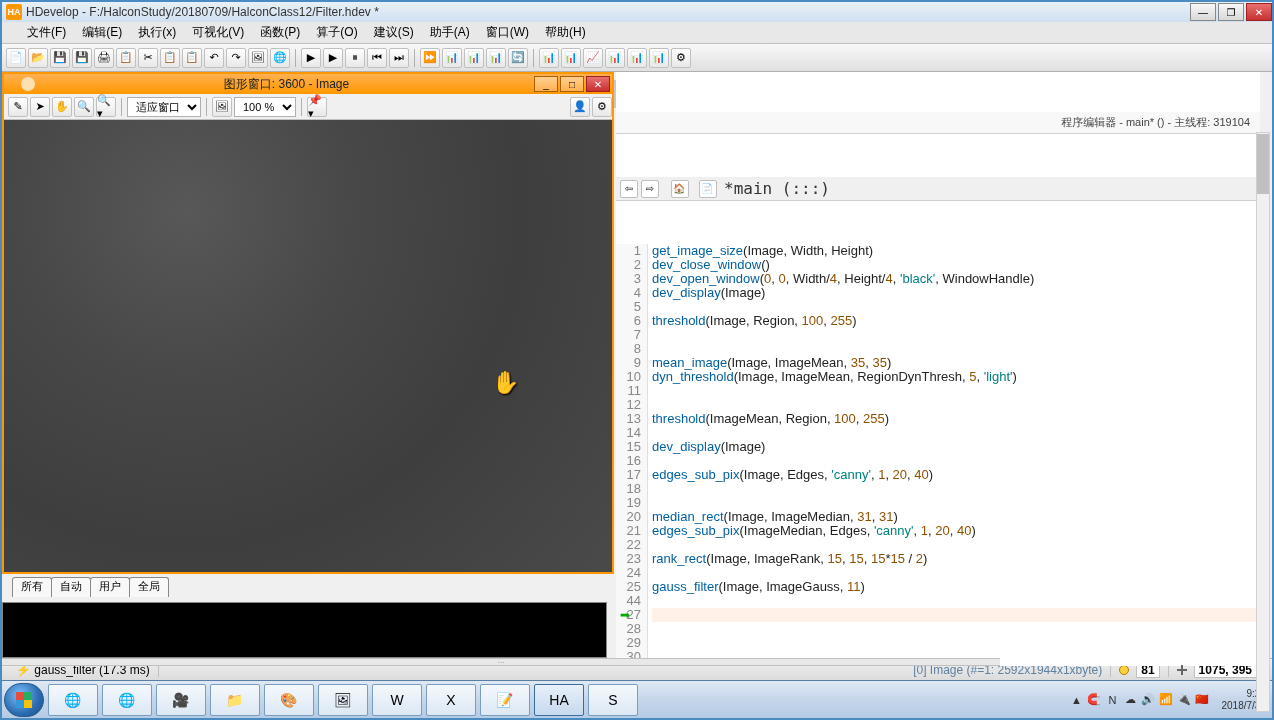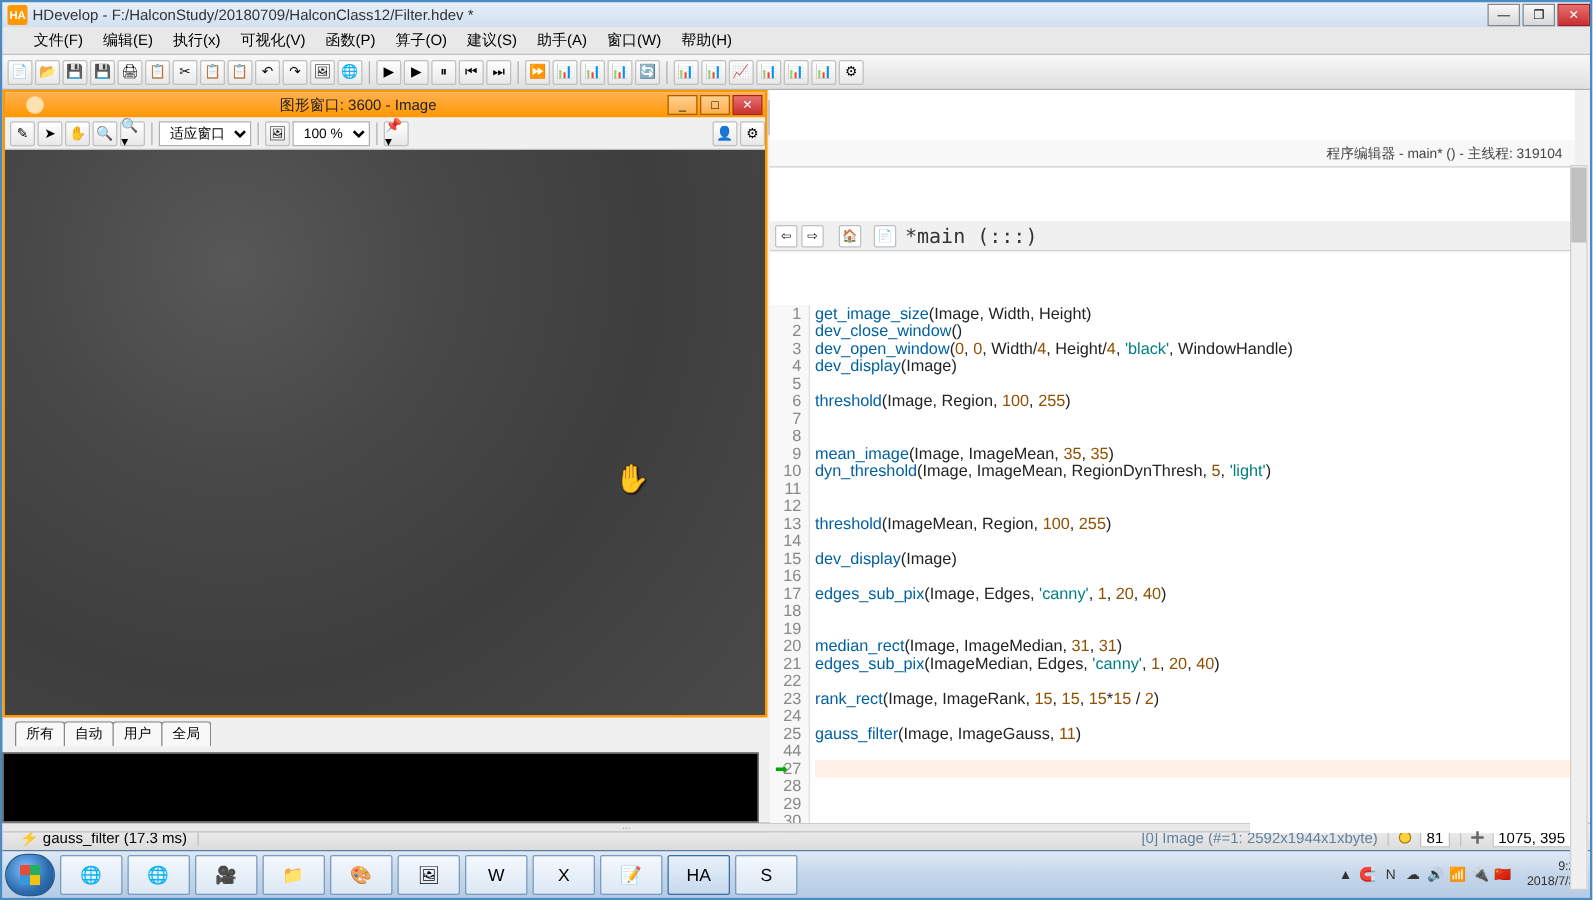--- a/index.html
+++ b/index.html
@@ -48,21 +48,21 @@
 .code-lines { flex:1; padding-left:4px;}
 .code-lines div { height:14px; white-space:pre; color:#222;}
 .code-lines .fn { color:#0060a0;}
 .code-lines .cursor-line { background:#fff0e8;}
 .num { color:#905000;}
 .str { color:#008080;}
 .statusbar { height:22px; background:linear-gradient(#f0f0f0,#dcdcdc); border-top:1px solid #b0b0b0; display:flex; align-items:center; padding:0 6px; font-size:12px;}
 .statusbar .sec { padding:0 8px; border-right:1px solid #c0c0c0;}
 .statusbar .sec.first { flex:0 0 auto;}
 .statusbar .sp { flex:1;}
-.statusbar .num-box { background:#fff; border:1px solid #c0c0c0; padding:0 4px; margin-left:4px;}
+.statusbar .num-box { background:#fff; border:1px solid #c0c0c0; padding:0 4px; margin-left:4px;font-weight:bold;}
 .green-arrow { position:absolute; left:618px; top:536px; color:#0a0; font-size:12px;}
 .taskbar { height:38px; background:linear-gradient(#dfe9f5,#c5d6ea 50%,#b5cbe4); border-top:1px solid #5a7ea2; display:flex; align-items:center;}
 .start-btn { width:40px; height:34px; margin-left:2px; border-radius:17px; background:radial-gradient(circle at 40% 35%,#7fc0ff 0%,#2b6cb0 60%,#194d80 100%); border:1px solid #2a5a8a; display:flex;align-items:center;justify-content:center;cursor:pointer;}
 .start-btn .flag { width:16px; height:16px; display:grid; grid-template-columns:8px 8px; grid-template-rows:8px 8px;}
 .start-btn .flag div:nth-child(1){background:#e74c3c;} .start-btn .flag div:nth-child(2){background:#27ae60;} .start-btn .flag div:nth-child(3){background:#3498db;} .start-btn .flag div:nth-child(4){background:#f1c40f;}
 .task-item { width:50px; height:32px; margin-left:4px; border:1px solid #7a9cc0; background:linear-gradient(#f4f8fc,#dce8f4); border-radius:2px; display:flex;align-items:center;justify-content:center;cursor:pointer; font-size:14px;}
 .task-item.active { border-color:#3b6ca0; background:linear-gradient(#e8f0fa,#c6d9ee);}
 .tray { margin-left:auto; display:flex; align-items:center; padding-right:6px; gap:6px; font-size:10px; color:#333;}
 .tray .tray-icon { width:14px; height:14px; display:flex;align-items:center;justify-content:center; font-size:11px;}
 .tray .clock { text-align:right; line-height:12px; margin-left:6px;}

